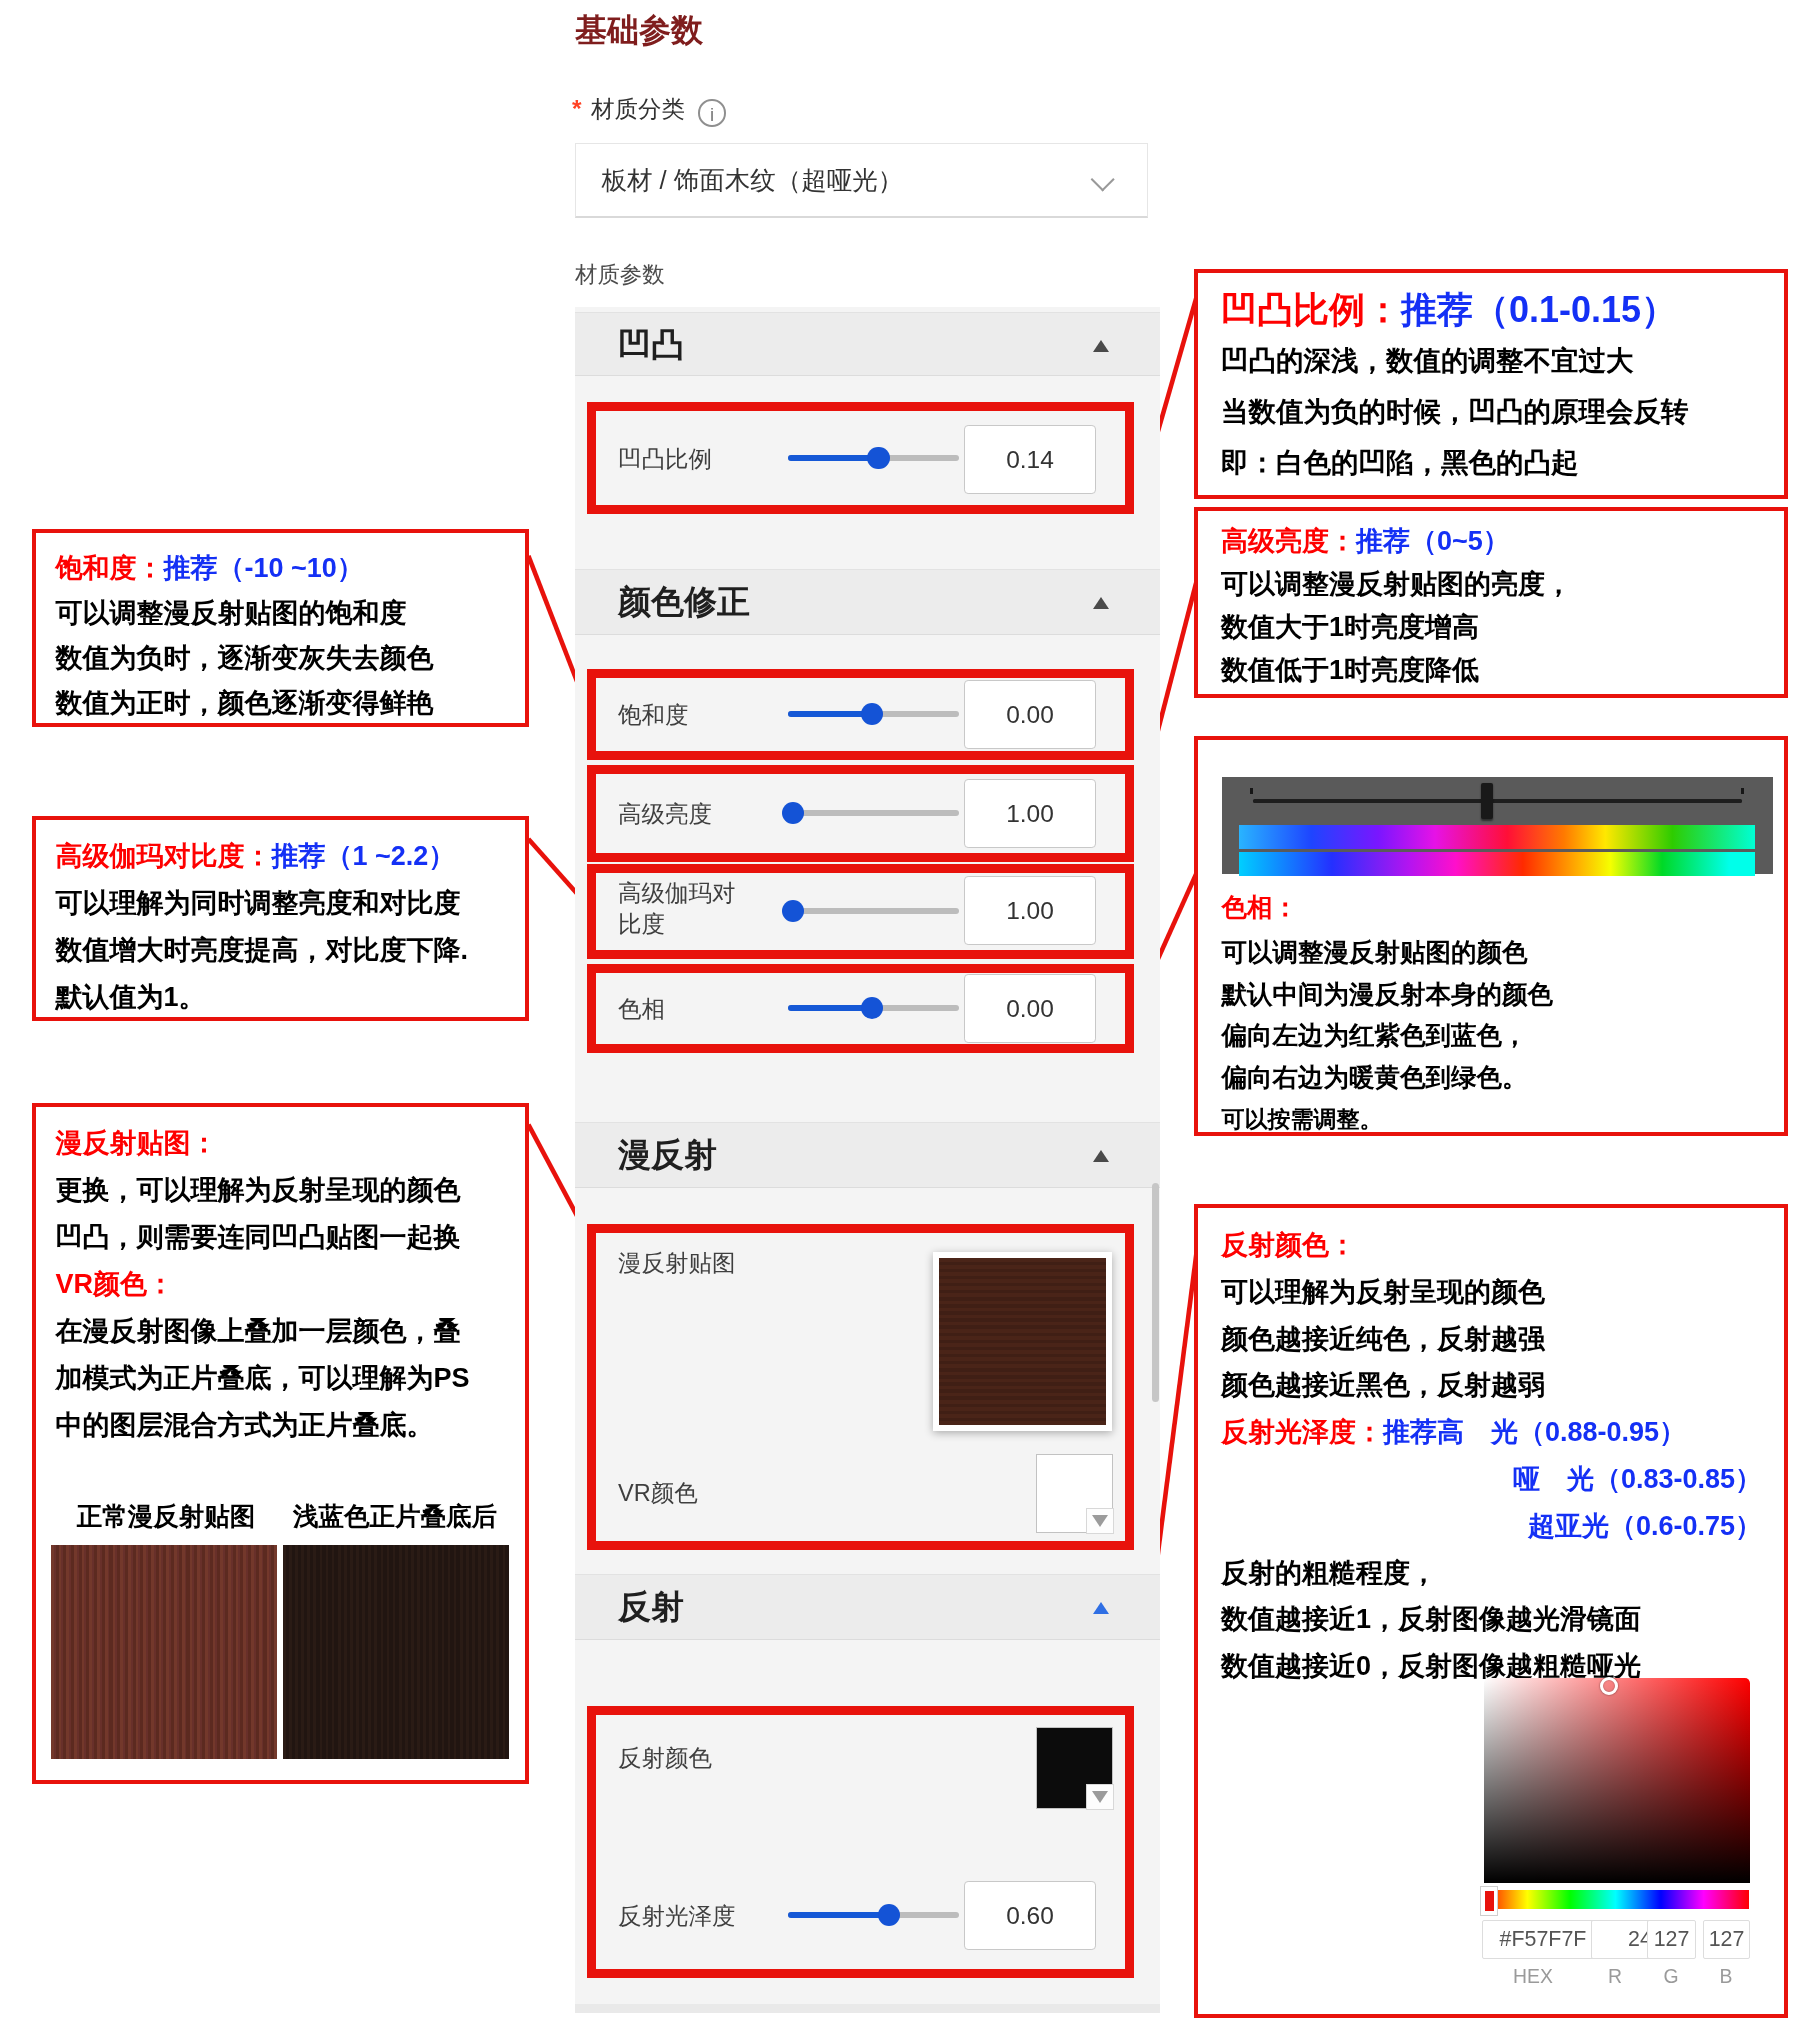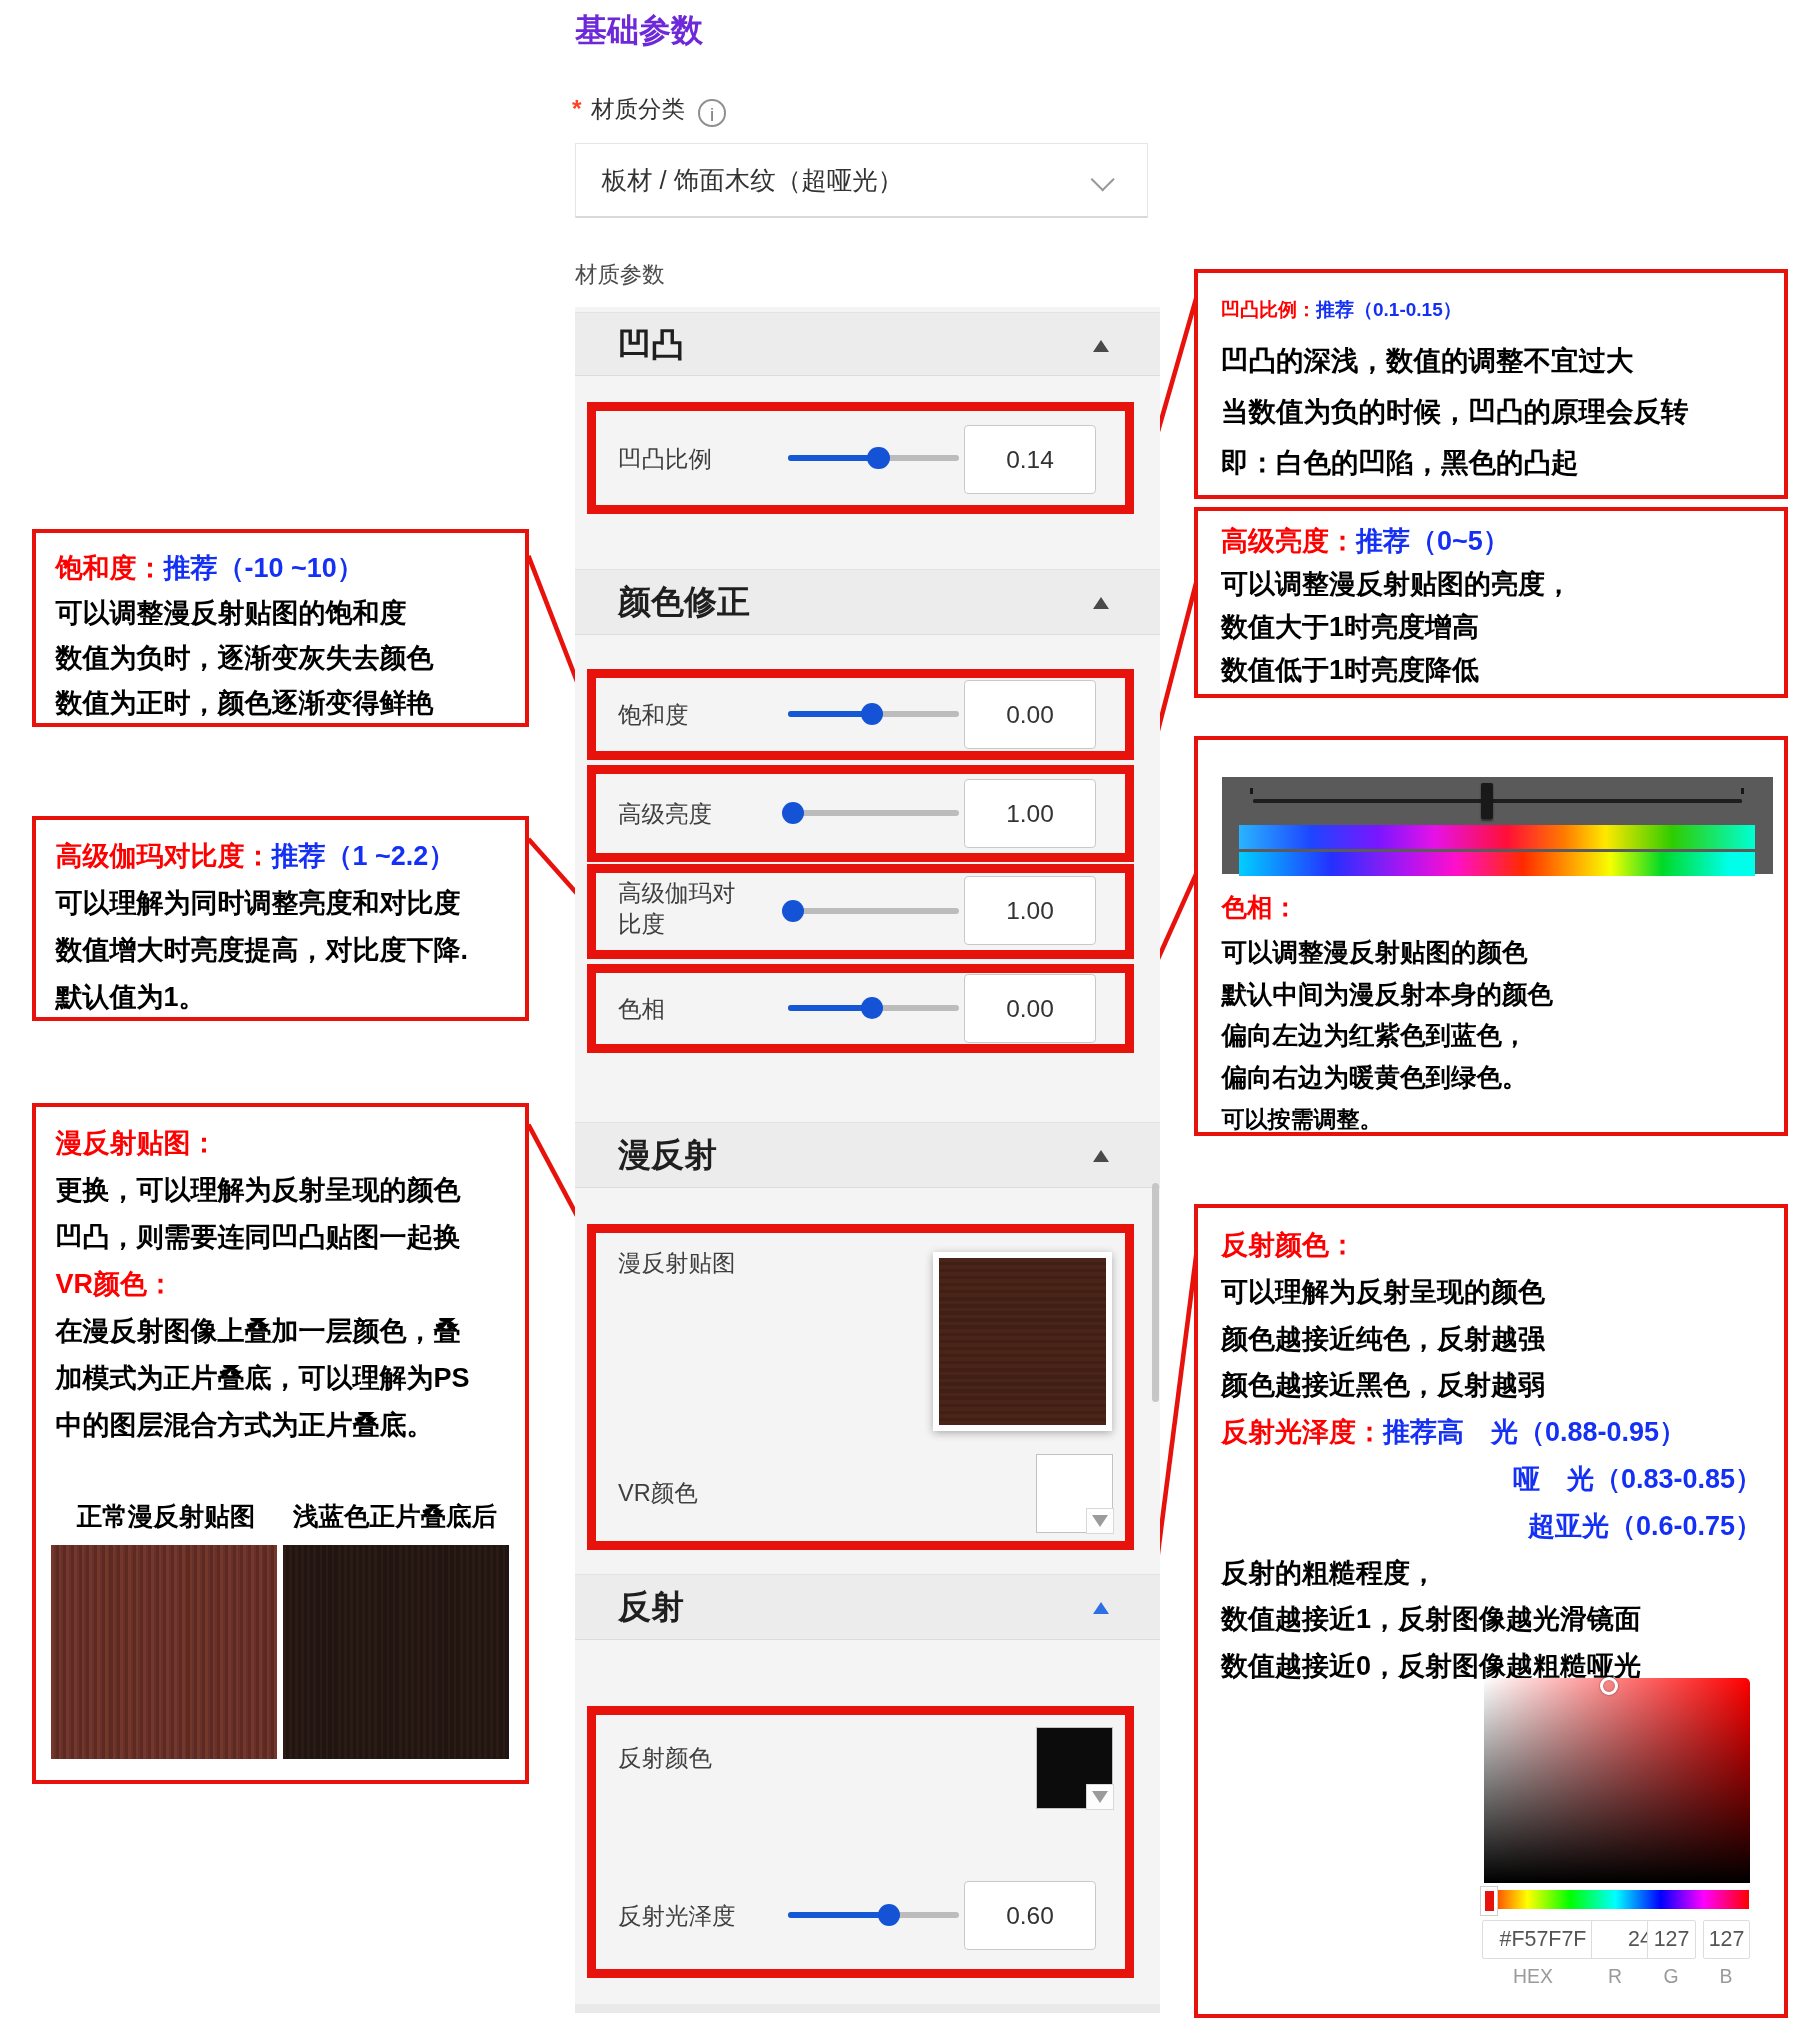--- a/index.html
+++ b/index.html
@@ -1,20 +1,20 @@
 <!DOCTYPE html>
 <html style="font-size:8.2px"><head>
 <meta charset="utf-8">
 <style>
   html,body{margin:0;padding:0;background:#fff;font-family:"Liberation Sans","DejaVu Sans",sans-serif;}
   .page{position:relative;width:1803px;height:2035px;background:#fff;overflow:hidden;}
   svg.wires{position:absolute;left:0;top:0;z-index:1;}
   .abs{position:absolute;}
   
-  .page-title{font-size:32px;font-weight:600;color:#6d28d9;}
+  .page-title{font-size:32px;font-weight:600;color:#7f1d1d;}
   .req{color:#ff4224;font-size:24.5px;font-weight:700;}
   .mat-label{font-size:23.5px;color:#333;}
   .info-icon{display:inline-block;width:27.5px;height:27.5px;border:2px solid #8f8f8f;border-radius:50%;color:#777;
              font-size:18.4px;line-height:27.5px;text-align:center;box-sizing:border-box;font-style:normal;}
   .dropdown{background:#fff;border:1px solid #e6e6e6;border-bottom:2px solid #d9d9d9;box-sizing:border-box;}
   .dropdown .val{position:absolute;left:25.5px;top:0;height:73px;line-height:73px;font-size:25.5px;color:#333;white-space:nowrap;}
   .chev{position:absolute;right:36px;top:26.5px;width:15.3px;height:15.3px;border-right:2px solid #999;border-bottom:2px solid #999;transform:rotate(45deg);}
   .panel-label{font-size:22.4px;color:#4c4c4c;}
   .panel{background:#f4f4f4;}
   .sec-header{position:absolute;left:575px;width:585px;height:66px;background:#ececec;border-top:1px solid #e2e2e2;border-bottom:1px solid #dcdcdc;box-sizing:border-box;z-index:2;}
@@ -214,21 +214,21 @@
     <div class="ln" style="line-height:47px;">中的图层混合方式为正片叠底。</div>
     <div class="cap-row" style="left:0;top:392px;padding:0 15.3px;box-sizing:border-box;">
       <span>正常漫反射贴图</span>
       <span>浅蓝色正片叠底后</span>
     </div>
     <div class="abs wood1" style="left:15.3px;top:438px;width:226px;height:214px;"></div>
     <div class="abs wood2" style="left:247px;top:438px;width:226px;height:214px;"></div>
   </div>
 
   <div class="annbox" style="left:1194px;top:269px;width:594px;height:230px;padding:11.2px 0 0 23px;">
-    <div class="ln" style="font-size:19px;line-height:51px;"><span class="red">凹凸比例：</span><span class="blue">推荐（0.1-0.15）</span></div>
+    <div class="ln" style="font-size:36px;line-height:51px;"><span class="red">凹凸比例：</span><span class="blue">推荐（0.1-0.15）</span></div>
     <div class="ln" style="font-size:27.5px;line-height:51px;">凹凸的深浅，数值的调整不宜过大</div>
     <div class="ln" style="font-size:27.5px;line-height:51px;">当数值为负的时候，凹凸的原理会反转</div>
     <div class="ln" style="font-size:27.5px;line-height:51px;">即：白色的凹陷，黑色的凸起</div>
   </div>
 
   <div class="annbox" style="left:1194px;top:507px;width:594px;height:191px;padding:9.2px 0 0 23px;">
     <div class="ln" style="line-height:43px;"><span class="red">高级亮度：</span><span class="blue">推荐（0~5）</span></div>
     <div class="ln" style="line-height:43px;">可以调整漫反射贴图的亮度，</div>
     <div class="ln" style="line-height:43px;">数值大于1时亮度增高</div>
     <div class="ln" style="line-height:43px;">数值低于1时亮度降低</div>

